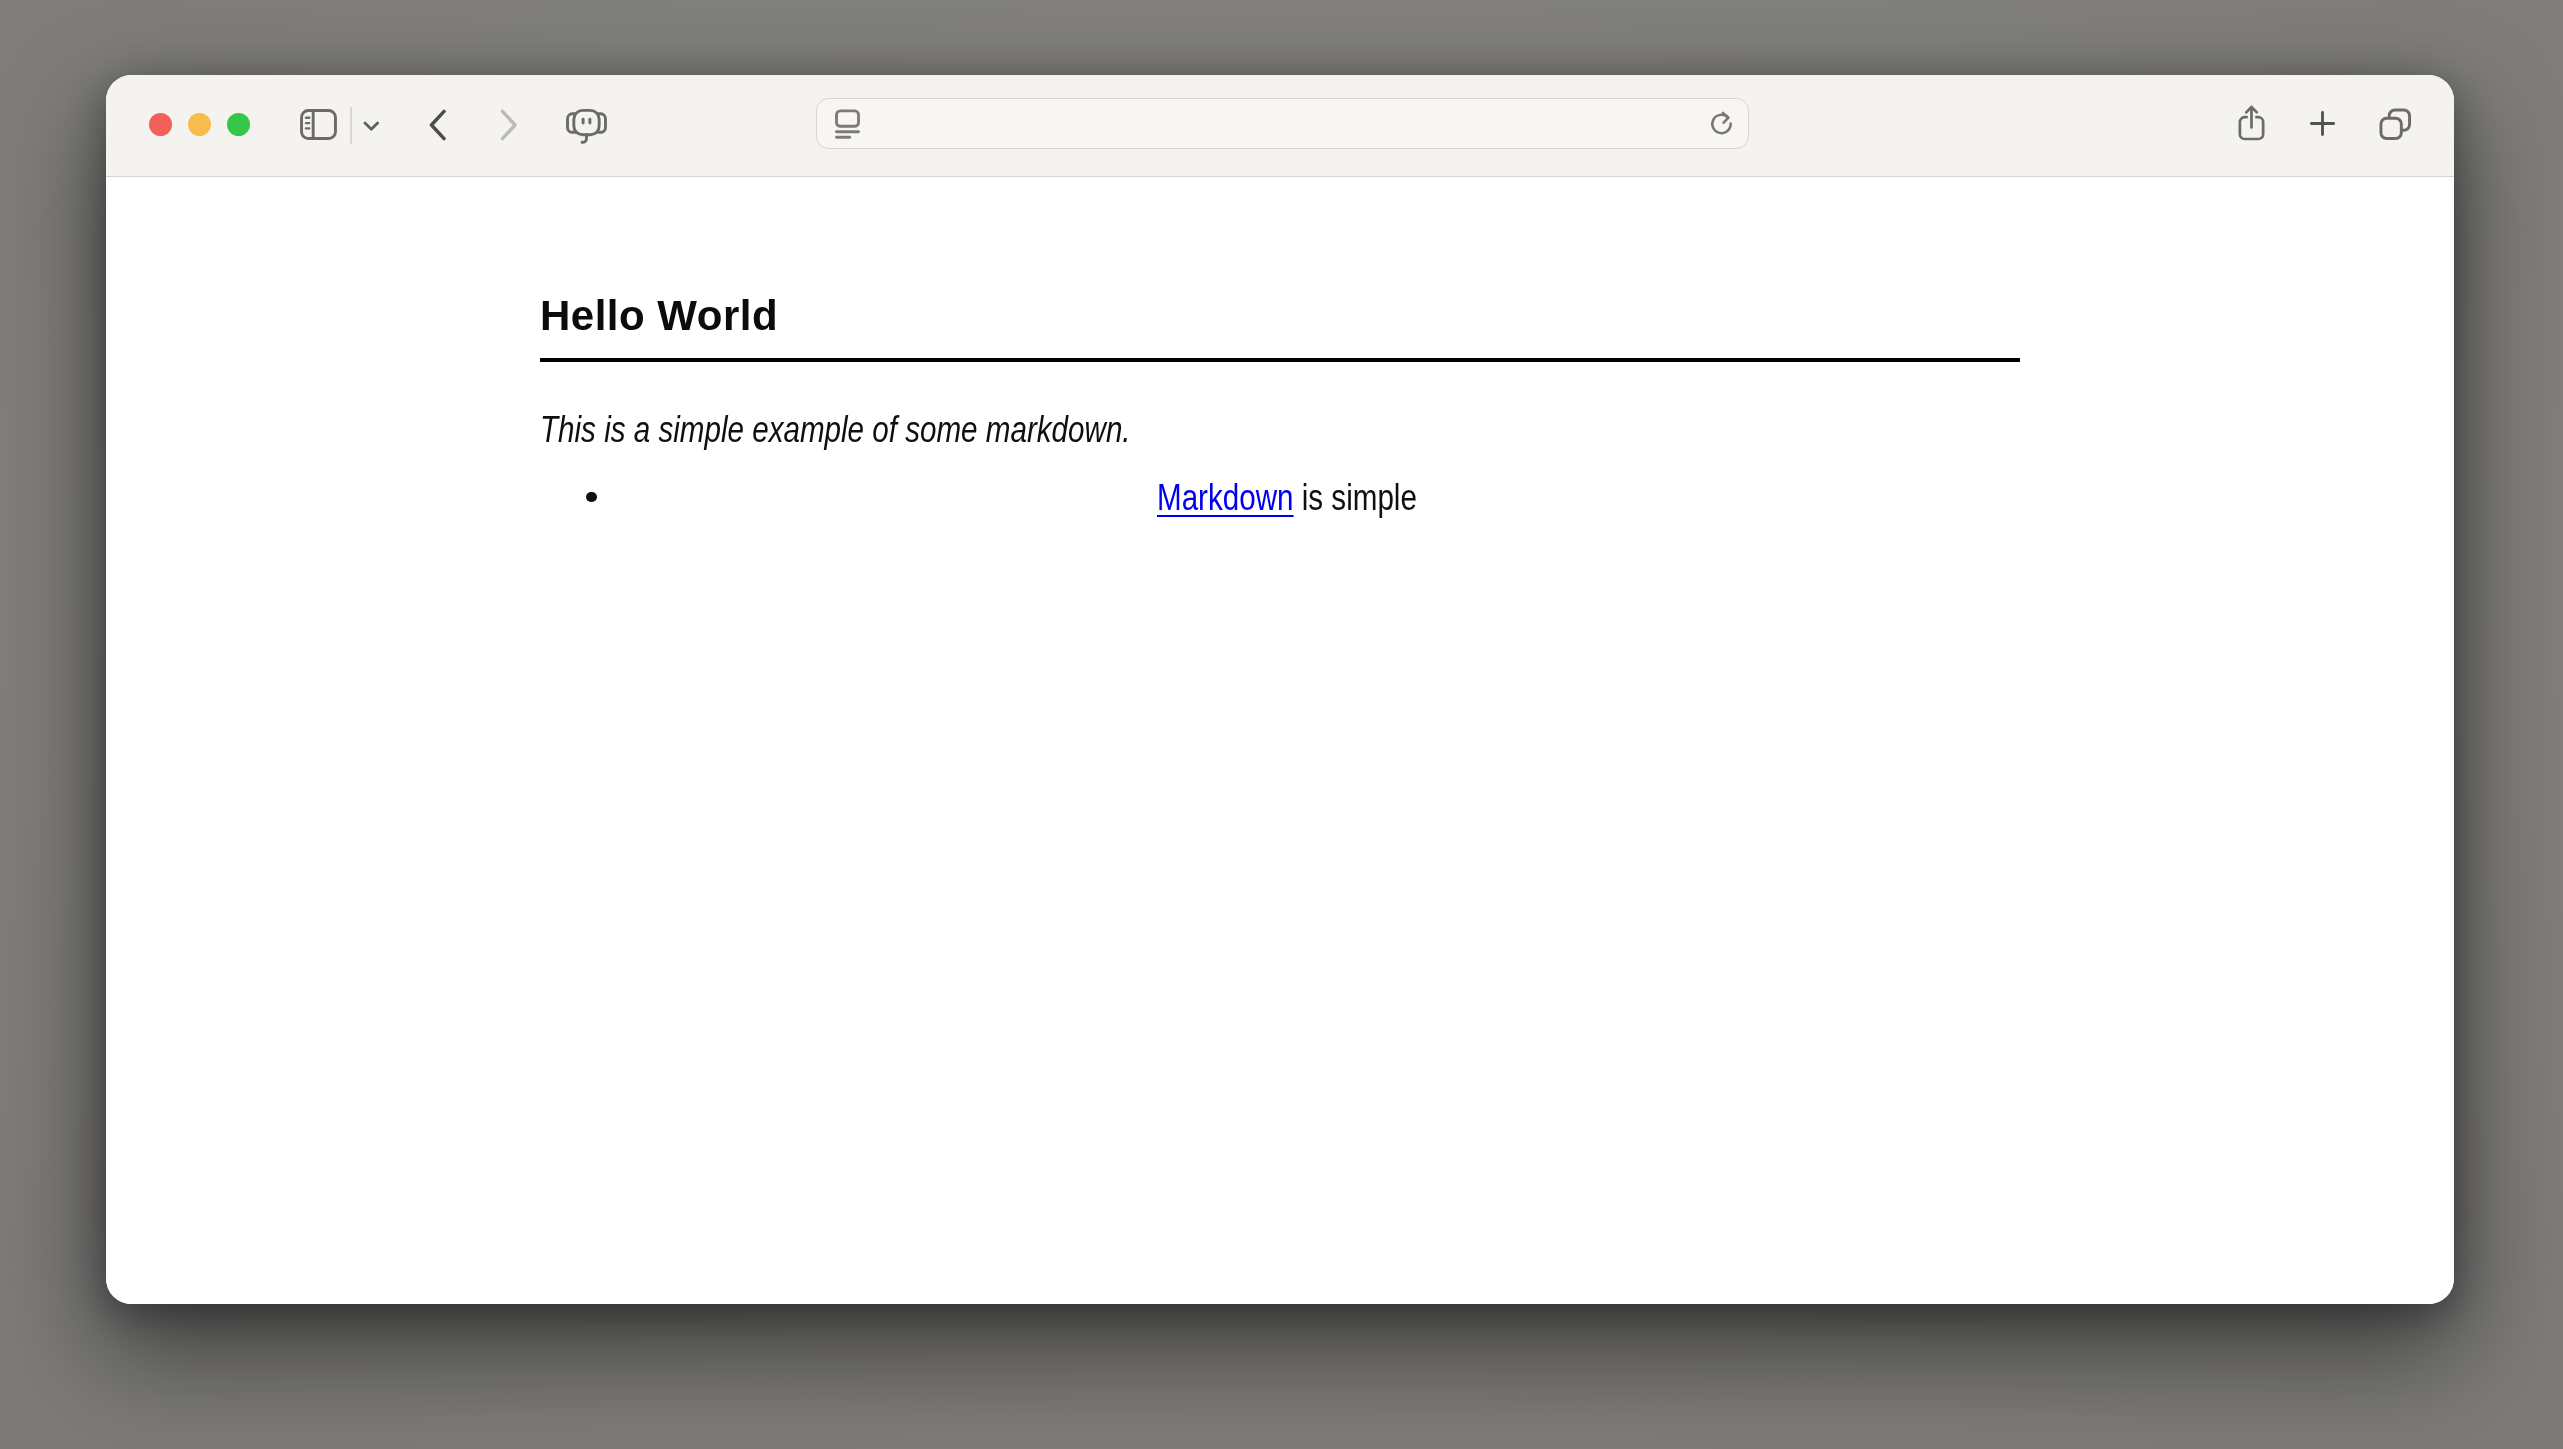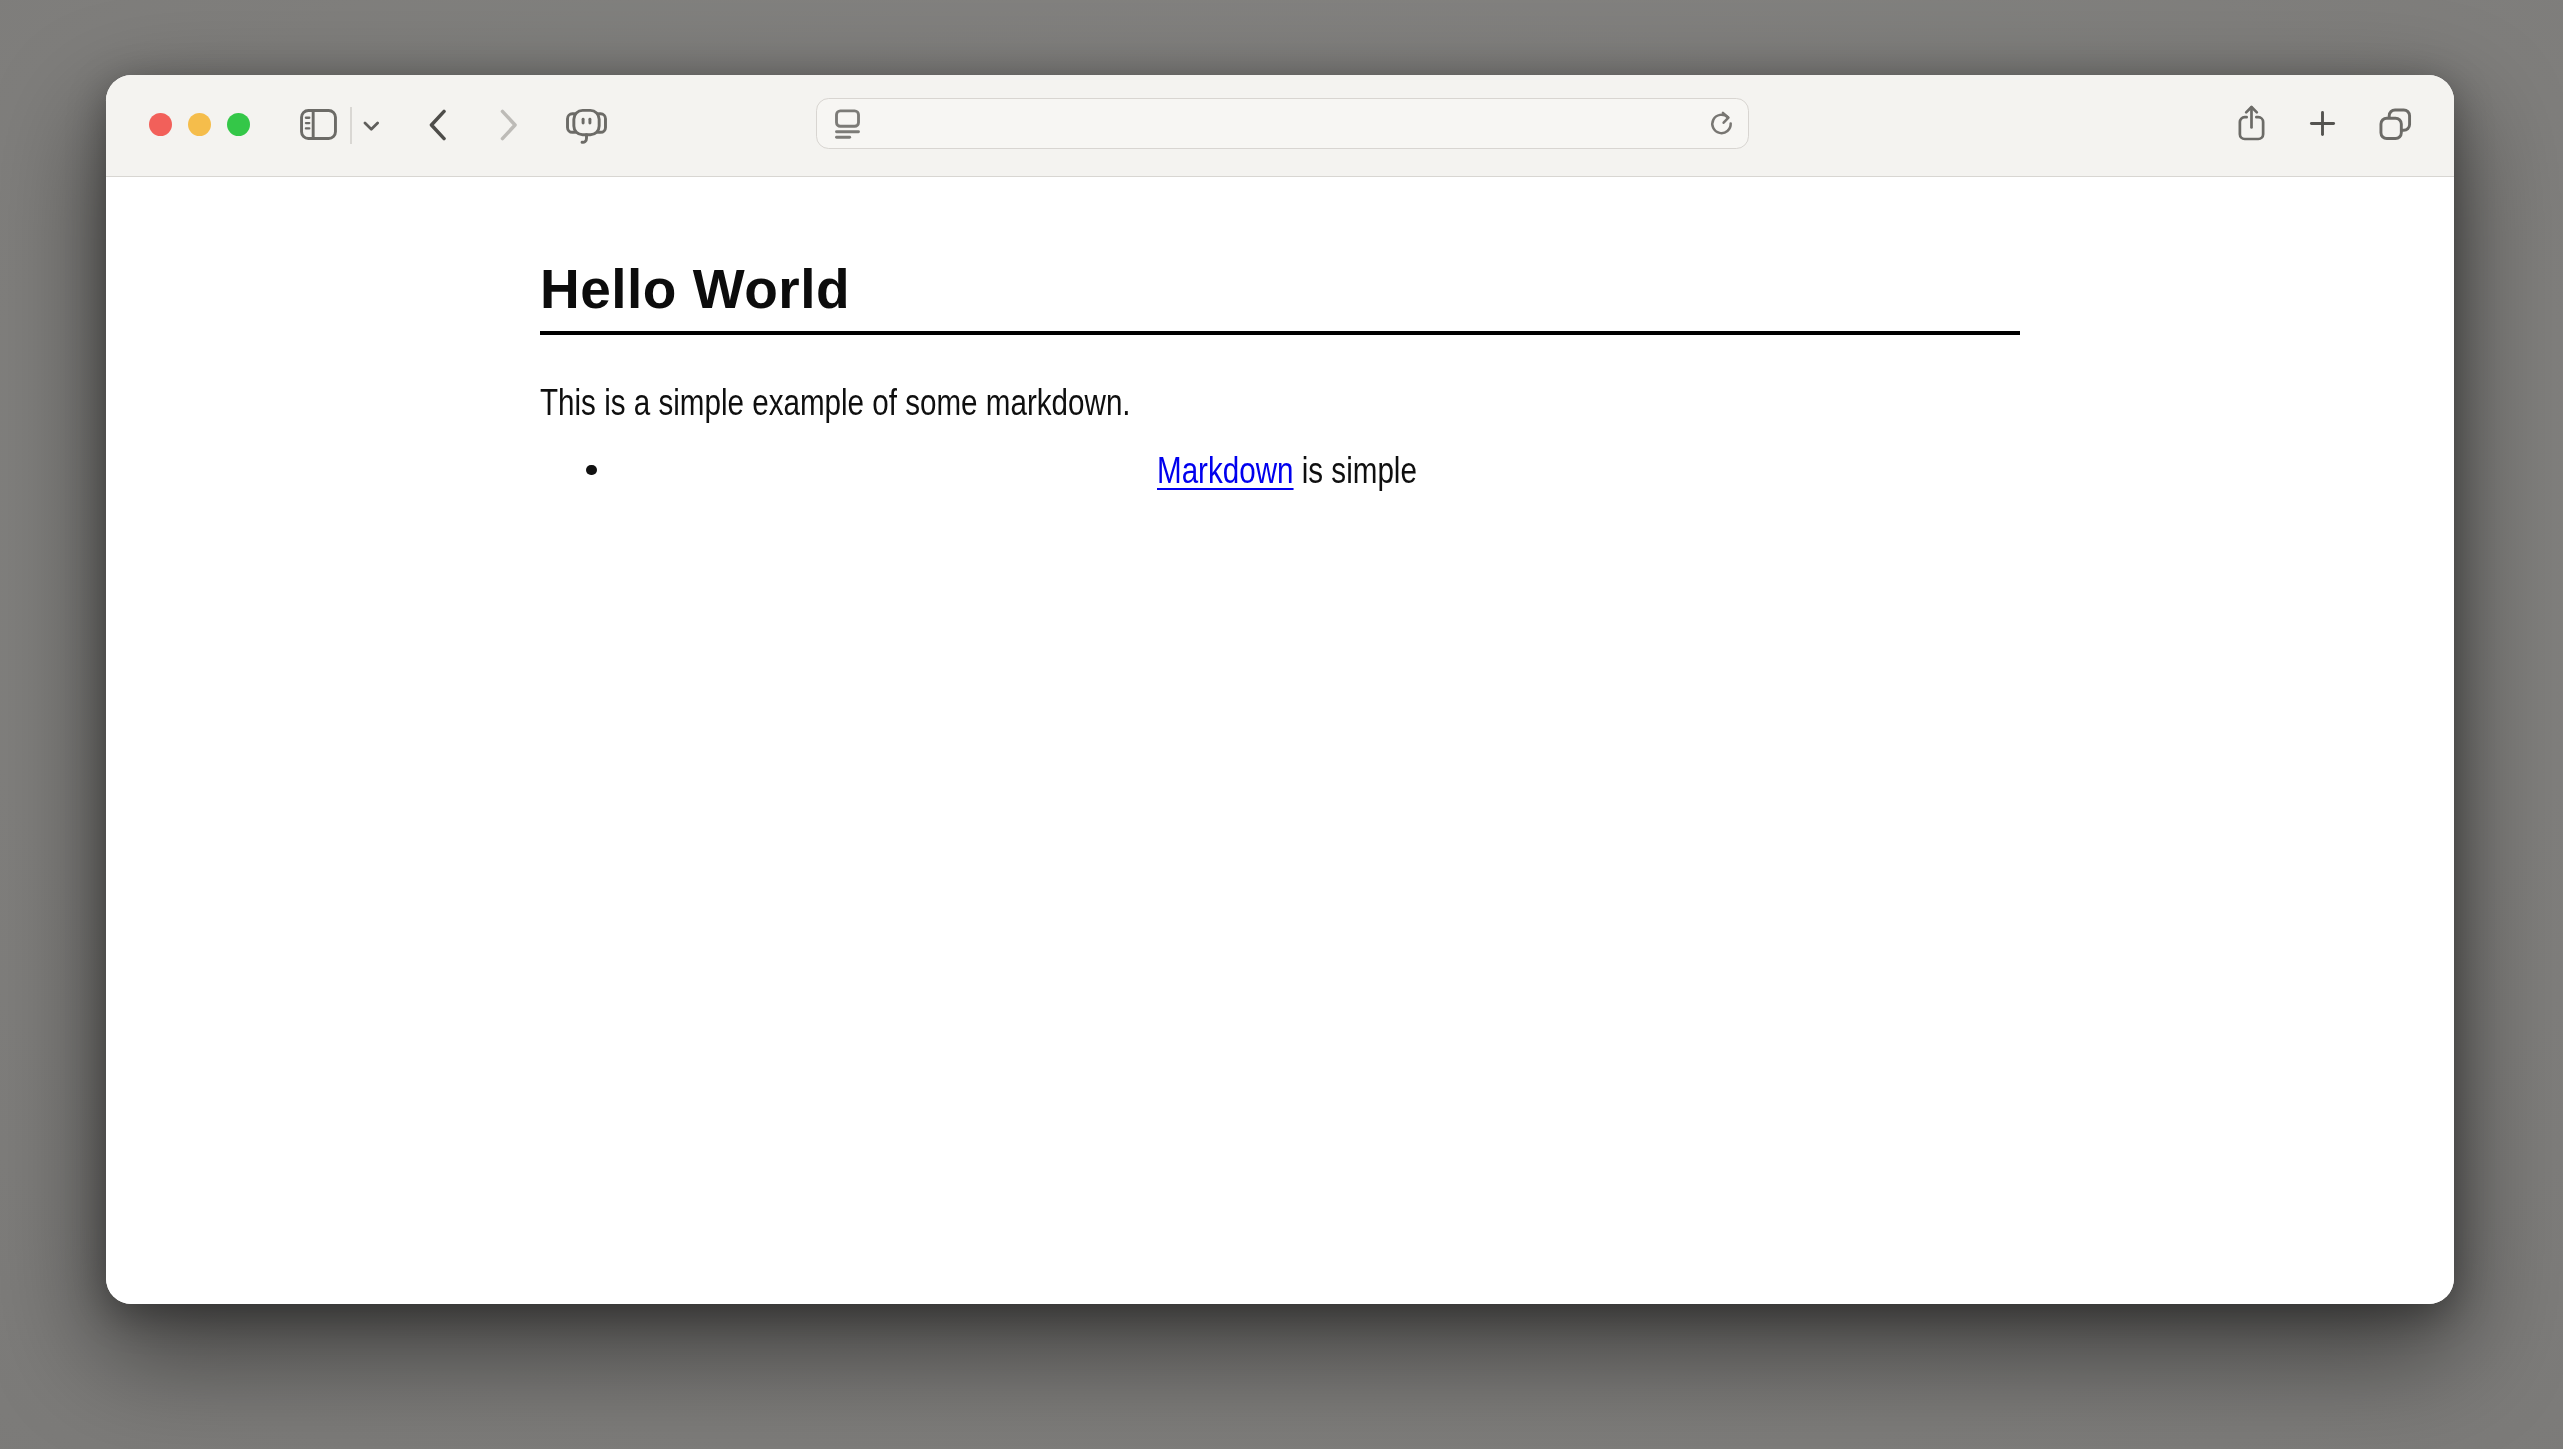--- a/index.html
+++ b/index.html
@@ -92,37 +92,38 @@
     height: 1127px;
     background: #ffffff;
     border-radius: 0 0 25.4px 25.4px;
     overflow: hidden;
   }
   .page-column {
     width: 1480px;
     margin: 0 auto;
   }
   .page-column h1 {
-    margin: 78px 0 0 0;
-    font-size: 55px;
+    margin: 105px 0 0 0;
+    font-size: 42px;
     line-height: 68px;
     font-weight: 700;
     letter-spacing: 0.5px;
     color: #0c0c0c;
   }
   .rule {
     border: none;
     border-top: 4.9px solid #000000;
     margin: 7.8px 0 0 0;
   }
   .page-column p {
     margin: 45px 0 0 0;
     font-size: 37px;
     line-height: 45px;
     color: #0f0f0f;
+    font-style: italic;
   }
   .md-list {
     list-style: none;
     margin: 23.4px 0 0 0;
     padding: 0;
     text-align: center;
   }
   .md-list li {
     position: relative;
     padding-left: 79px;

